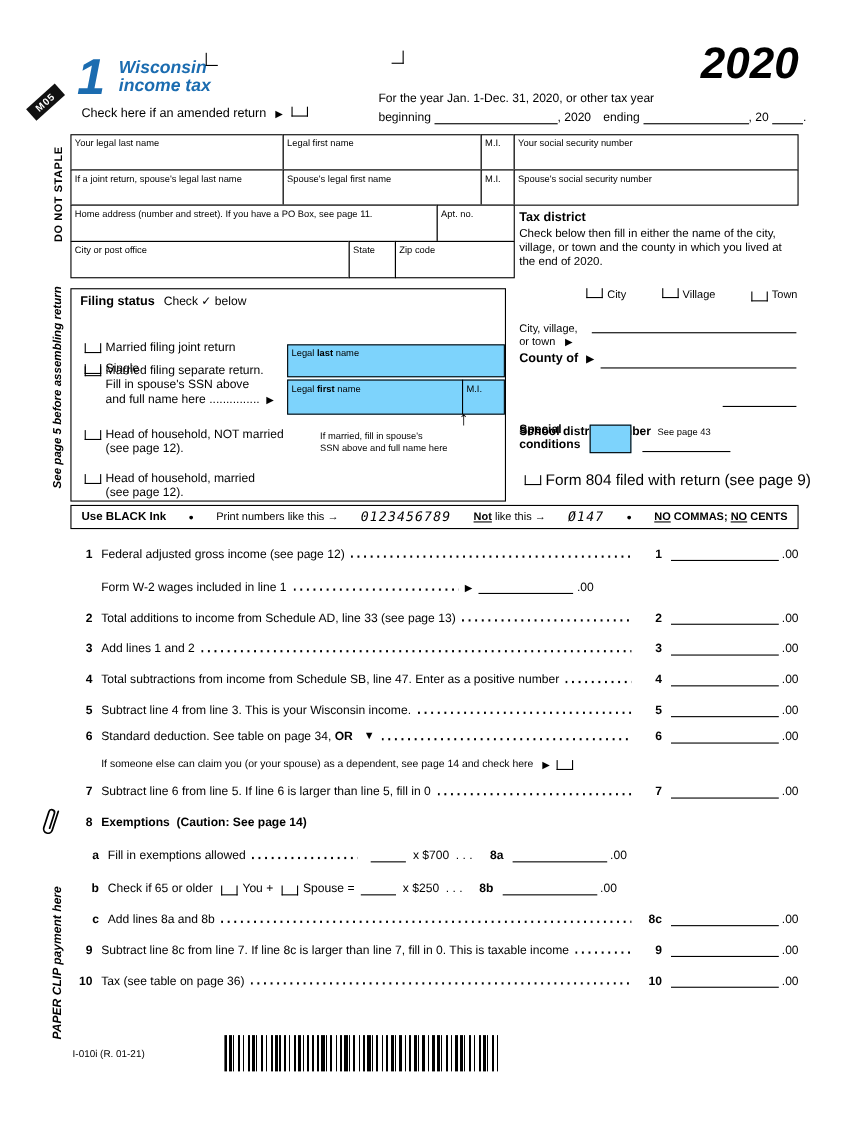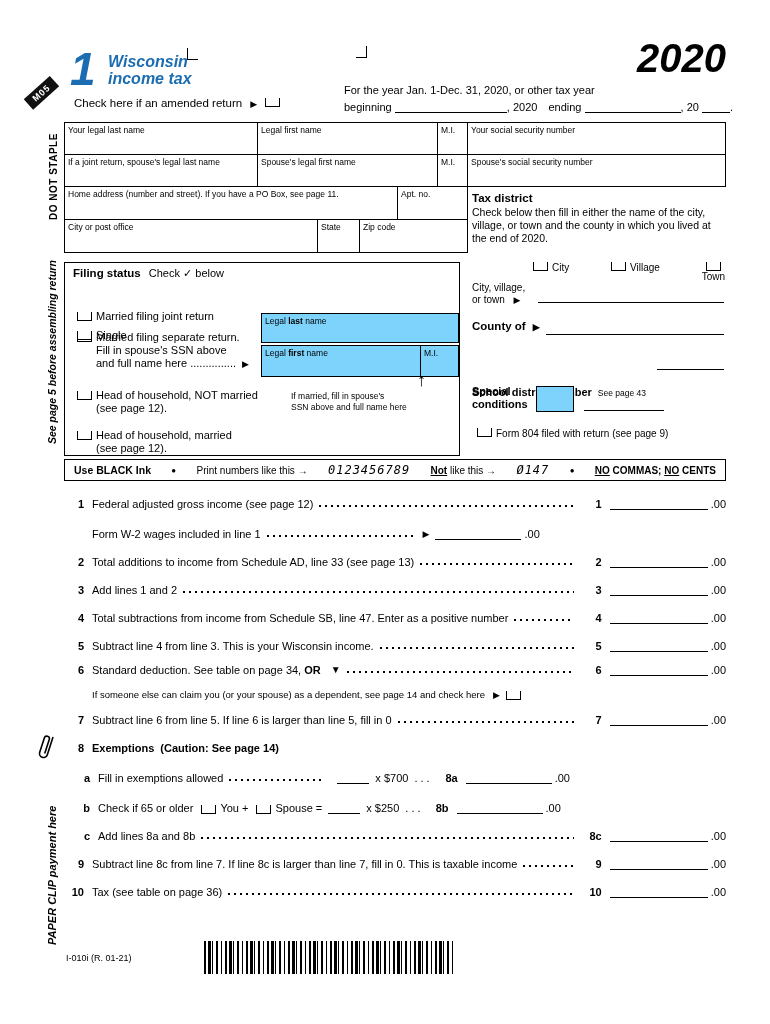--- a/index.html
+++ b/index.html
@@ -143,27 +143,27 @@
 
   <div class="abs" style="left:533px;top:262px;width:192px;display:flex;justify-content:space-between;font-size:10px;">
     <span style="display:flex;align-items:baseline;">
         <span class="cb"></span>
         <span>City</span>
       </span>
     <span style="display:flex;align-items:baseline;">
         <span class="cb"></span>
         <span>Village</span>
       </span>
-    <span style="display:flex;align-items:flex-end;flex-direction:column;">
+    <span style="display:flex;align-items:flex-end;">
         <span class="cb"></span>
         <span>Town</span>
       </span>
   </div>
 
-  <div class="abs" style="left:472px;top:282px;font-size:10px;line-height:12px;">
+  <div class="abs" style="left:472px;top:294px;font-size:10px;line-height:12px;">
     <div>City, village,</div>
     <div><span>or town</span>
       <span class="arrow" style="margin-left:6px;">▶</span></div>
   </div>
   <div class="uline" style="left:538px;top:302px;width:186px;"></div>
 
   <div class="abs" style="left:472px;top:320px;font-weight:bold;font-size:11.5px;">
     <span>County of</span>
     <span class="arrow" style="margin-left:4px;">▶</span>
   </div>
@@ -175,21 +175,21 @@
   </div>
   <div class="uline" style="left:657px;top:369px;width:67px;"></div>
 
   <div class="abs" style="left:472px;top:385px;font-weight:bold;font-size:11px;line-height:13px;">
     <div>Special</div>
     <div>conditions</div>
   </div>
   <div class="box-outline" style="left:536px;top:386px;width:38px;height:26px;"></div>
   <div class="uline" style="left:584px;top:410px;width:80px;"></div>
 
-  <div class="abs" style="left:477px;top:428px;display:flex;align-items:baseline;font-size:10px;">
+  <div class="abs" style="left:477px;top:428px;display:flex;align-items:baseline;font-size:14px;">
     <span class="cb"></span>
     <span>Form 804 filed with return (see page 9)</span>
   </div>
 
   <div class="fbox">
     <div style="position:absolute;left:8px;top:4px;">
       <span style="font-weight:bold;font-size:11.5px;">Filing status</span>
       <span style="font-size:11px;margin-left:5px;">Check ✓ below</span>
     </div>
 

